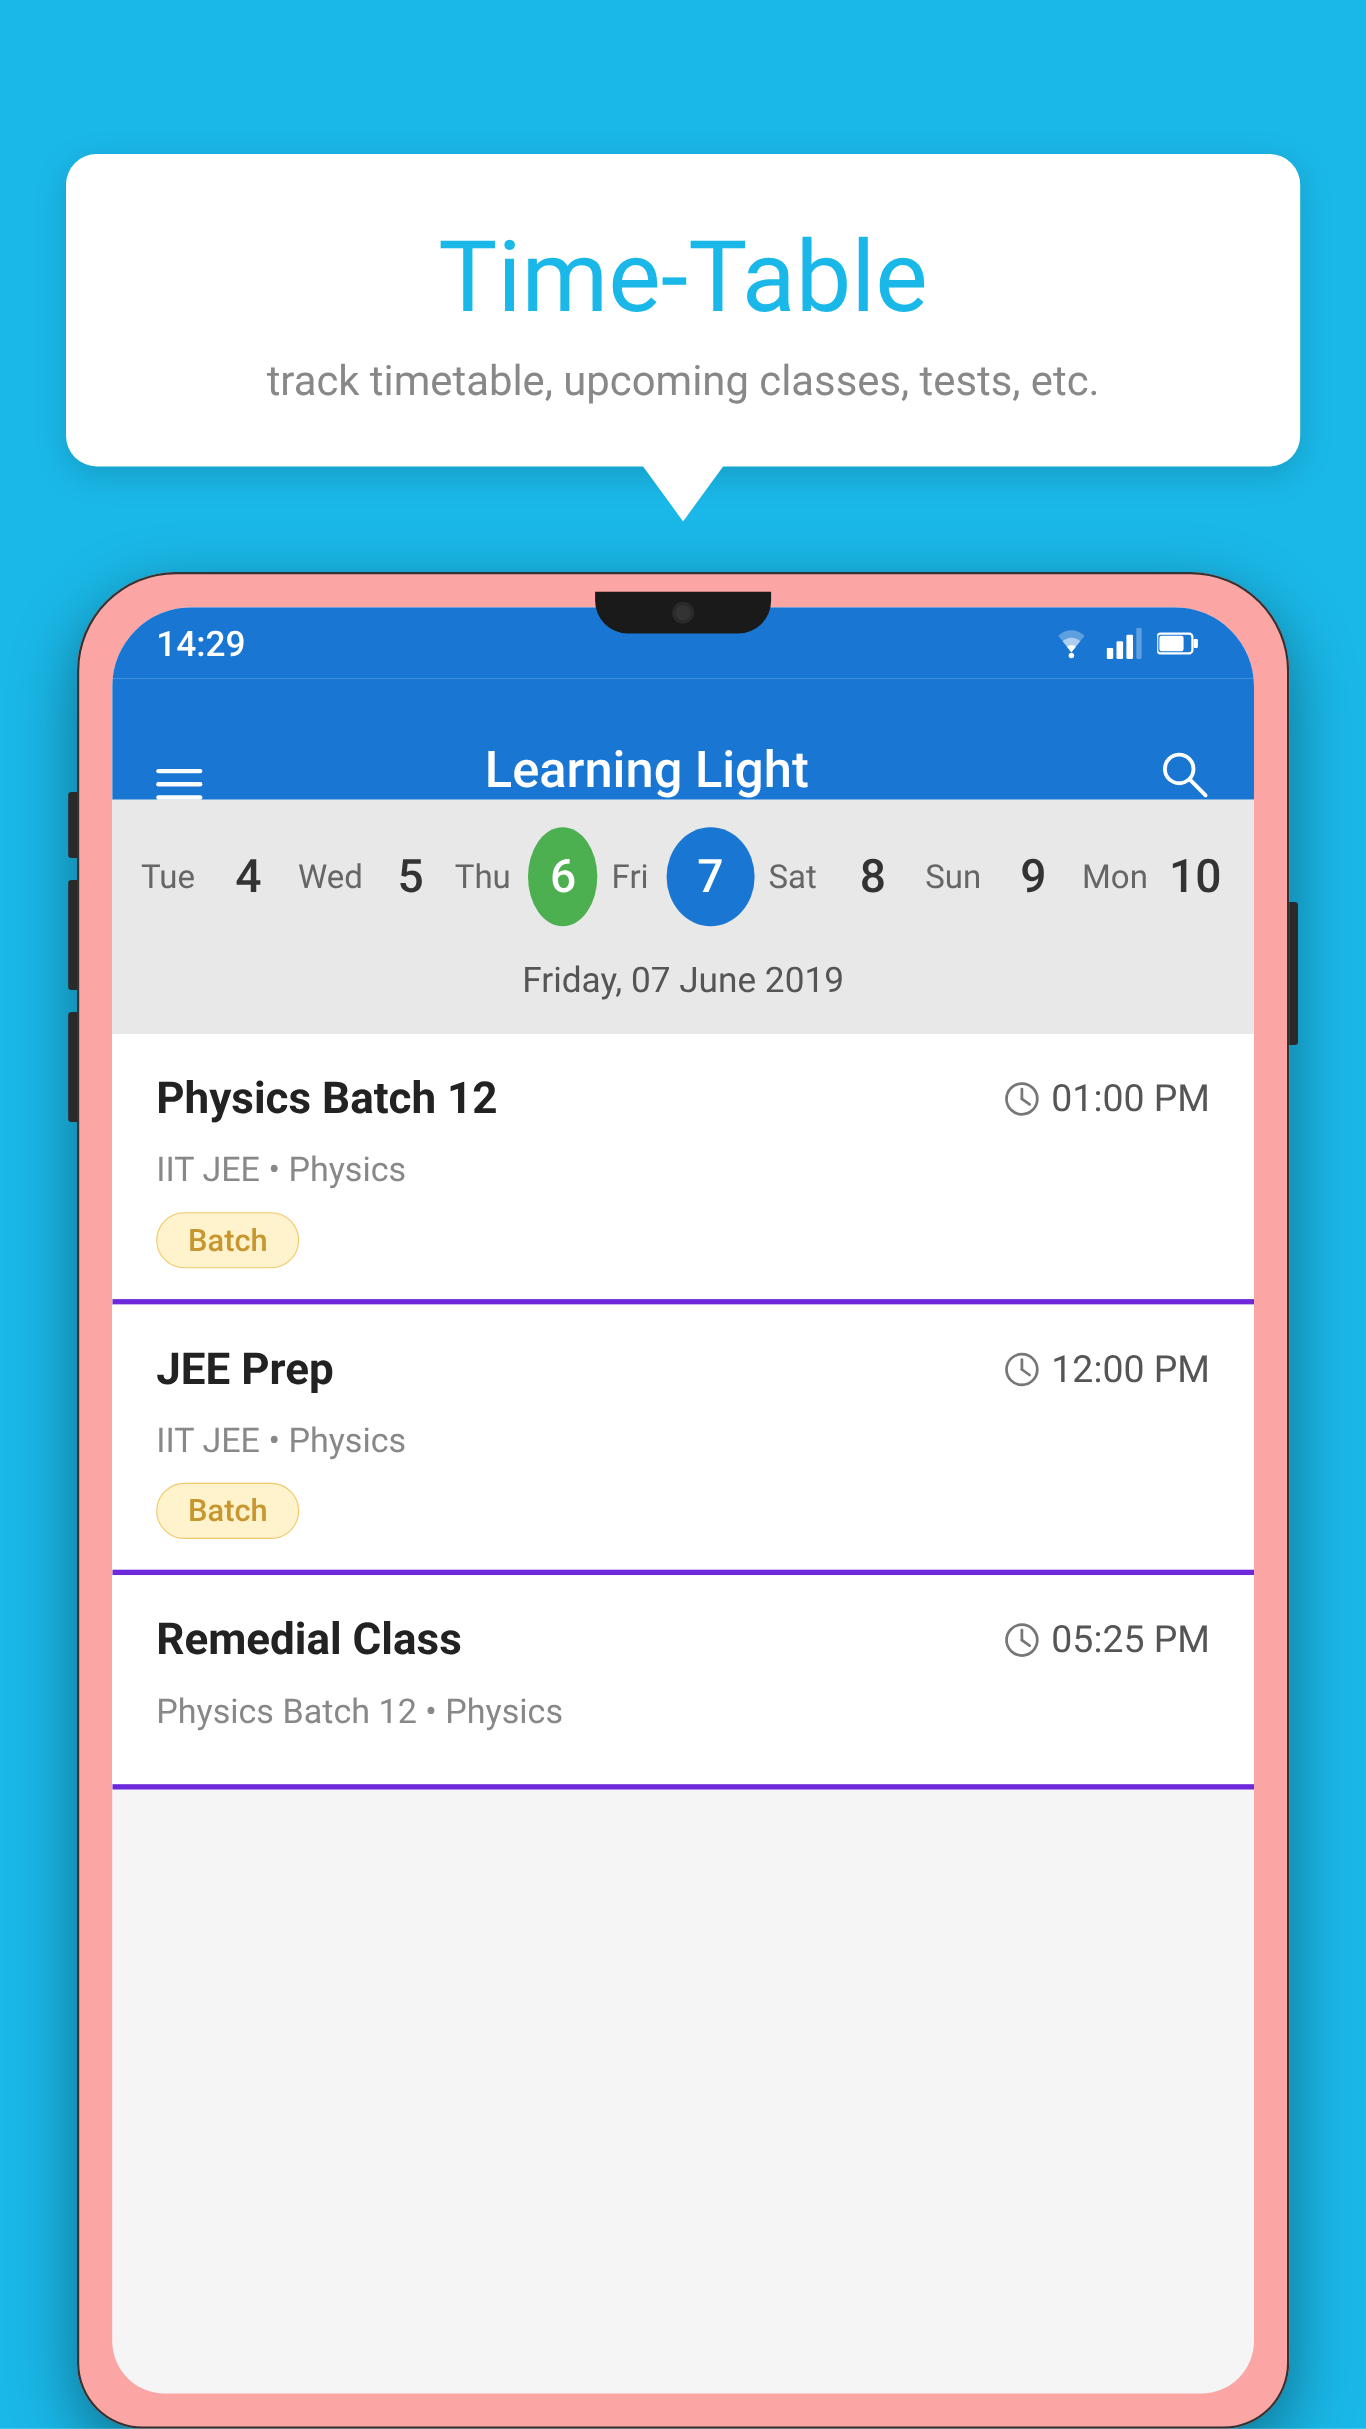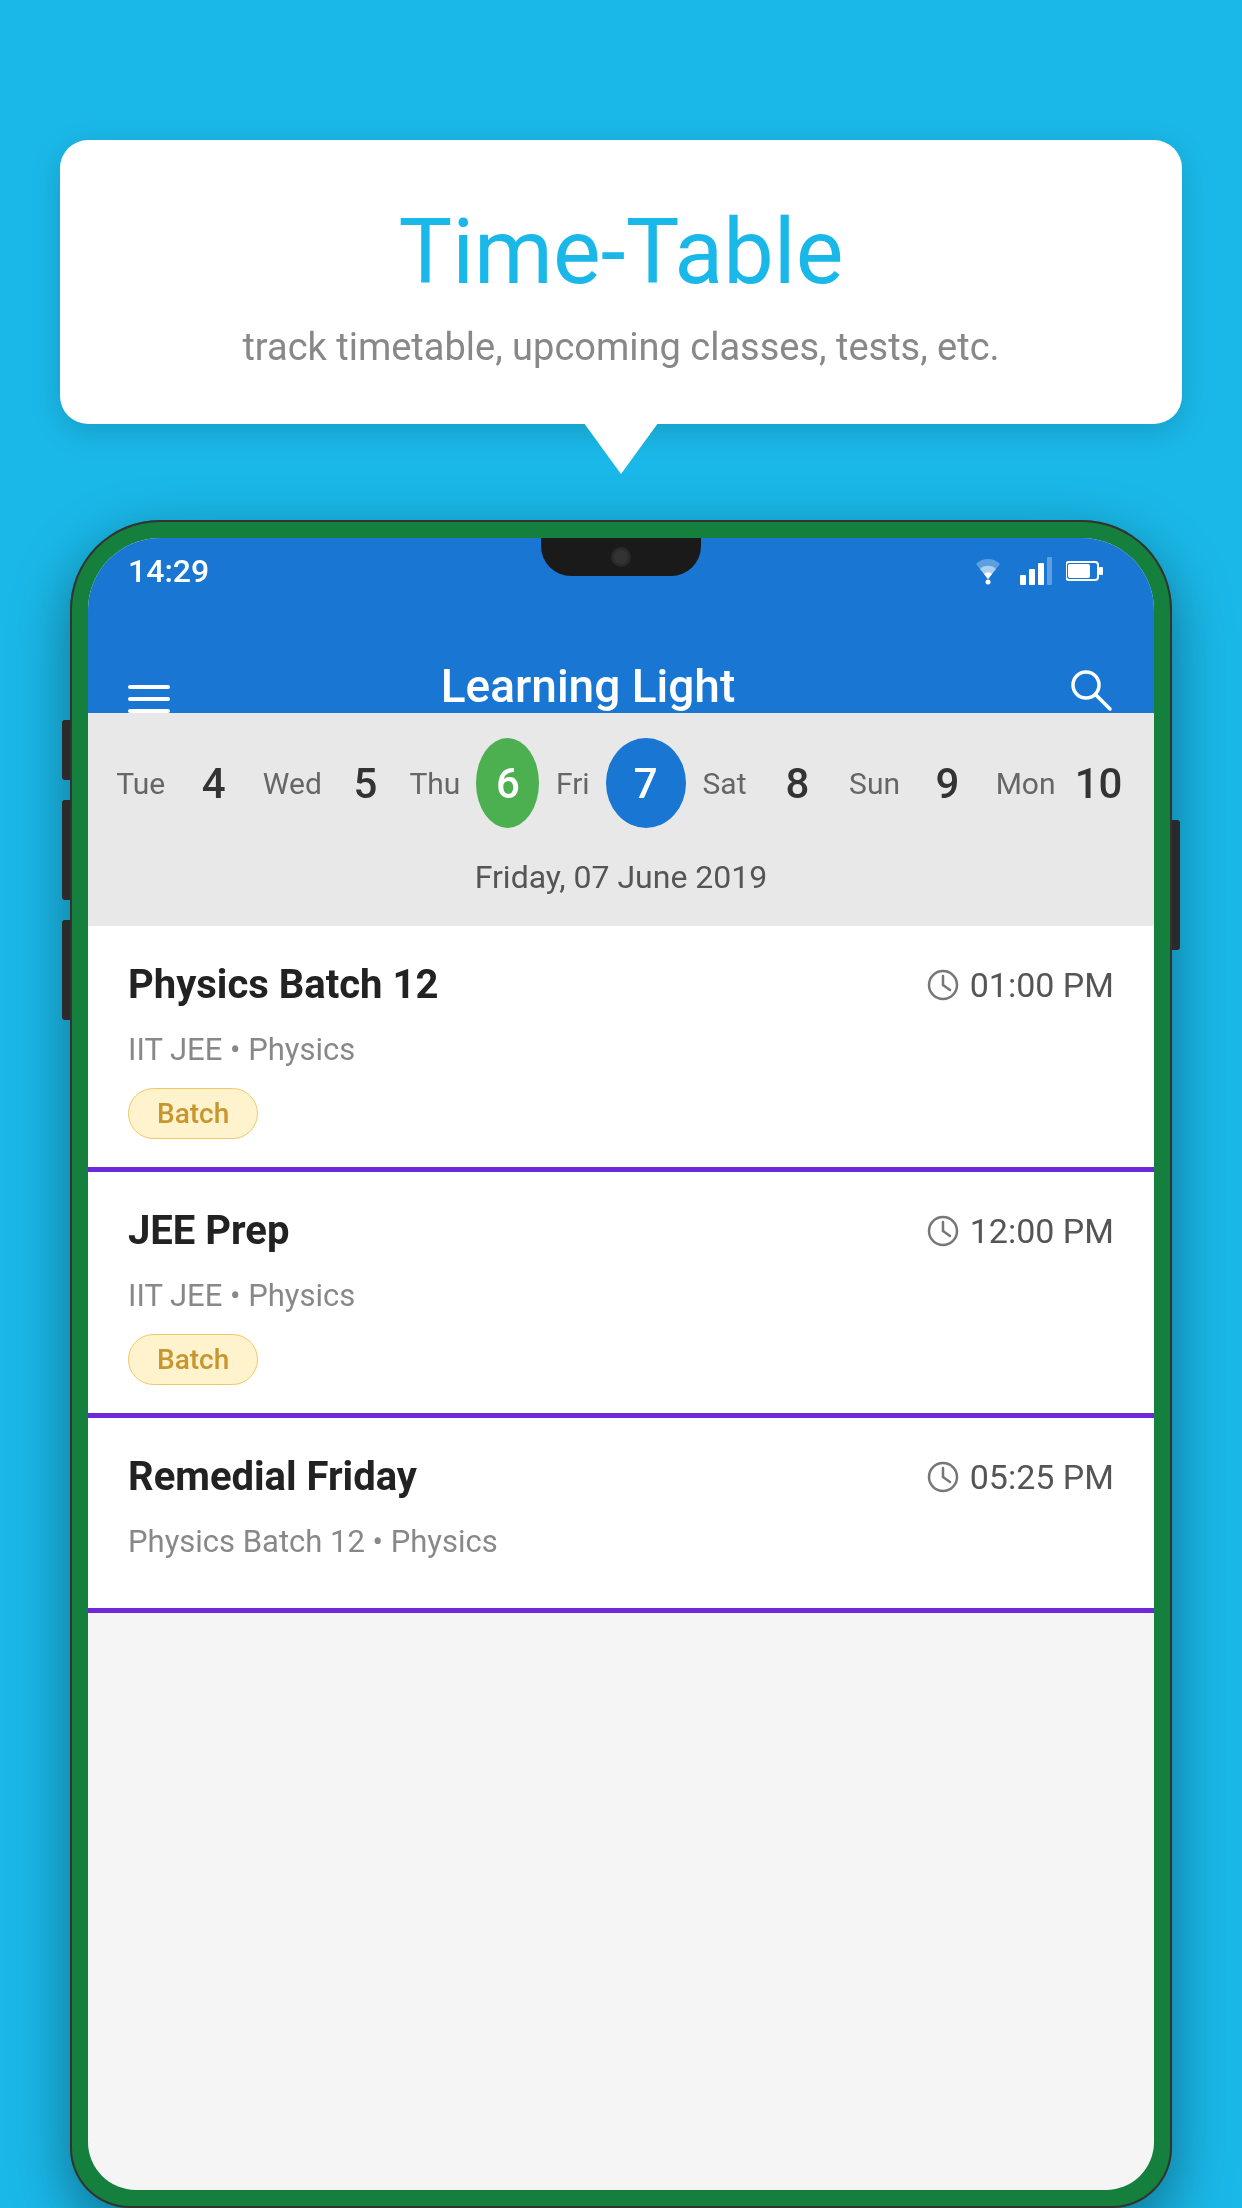--- a/index.html
+++ b/index.html
@@ -60,23 +60,23 @@
     
     .phone-frame {
       position: absolute;
       top: 520px;
       left: 70px;
       right: 70px;
       bottom: 0;
     }
 
     .phone-outer {
-      background: #15803d;
+      background: #fca5a5;
       border-radius: 90px 90px 60px 60px;
-      padding: 18px;
+      padding: 32px;
       box-shadow: 0 20px 60px rgba(0,0,0,0.4), inset 0 0 0 2px #333;
       position: relative;
       height: 100%;
     }
 
     
     .phone-notch {
       position: absolute;
       top: 18px;
       left: 50%;
@@ -463,21 +463,21 @@
                     <circle cx="17" cy="17" r="14"></circle>
                     <line x1="17" y1="8" x2="17" y2="17" stroke-linecap="round"></line>
                     <line x1="17" y1="17" x2="24" y2="22" stroke-linecap="round"></line>
                   </svg>
                 </span>
                 <span>12:00 PM</span>
               </div>
             </div><div class="schedule-item-subtitle">IIT JEE • Physics</div><span class="batch-badge">Batch</span></div>
           <div class="schedule-item">
             <div class="schedule-item-header">
-              <div class="schedule-item-title">Remedial Friday</div>
+              <div class="schedule-item-title">Remedial Class</div>
               <div class="schedule-item-time">
                 <span class="clock-icon svg-icon">
                   <svg width="34" height="34" viewBox="0 0 34 34" fill="none" stroke="#777" stroke-width="2.5">
                     <circle cx="17" cy="17" r="14"></circle>
                     <line x1="17" y1="8" x2="17" y2="17" stroke-linecap="round"></line>
                     <line x1="17" y1="17" x2="24" y2="22" stroke-linecap="round"></line>
                   </svg>
                 </span>
                 <span>05:25 PM</span>
               </div>

